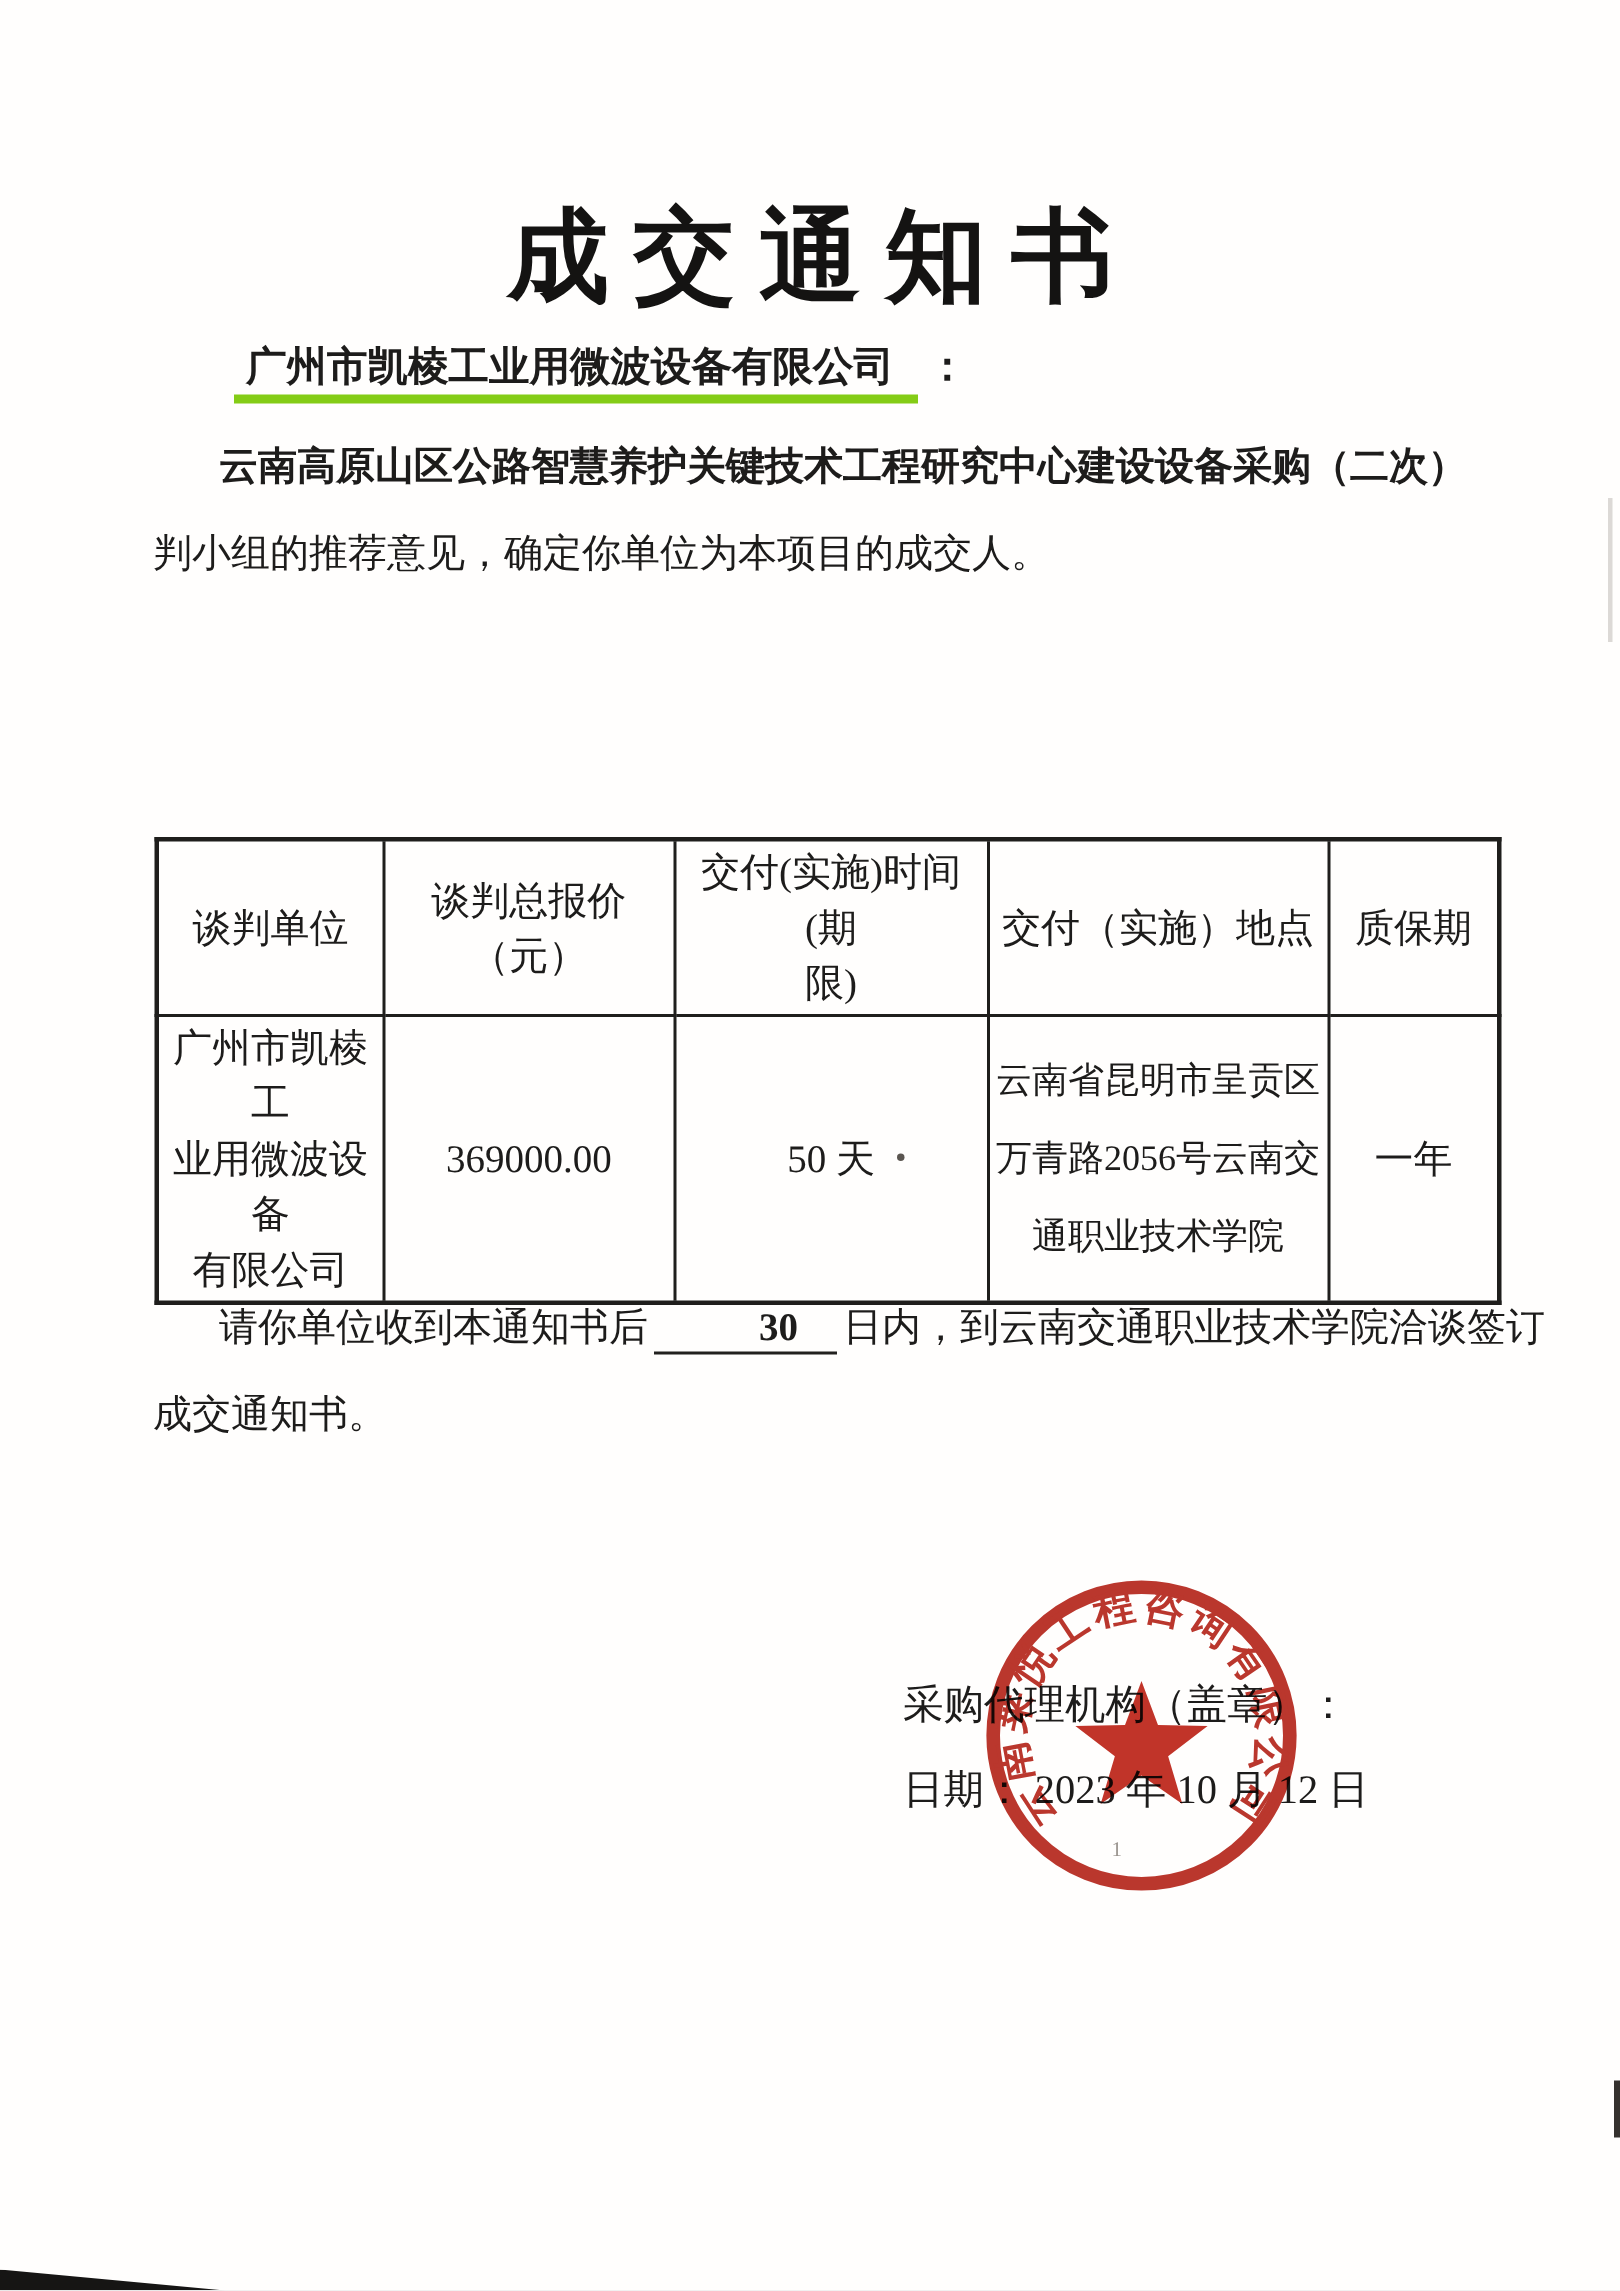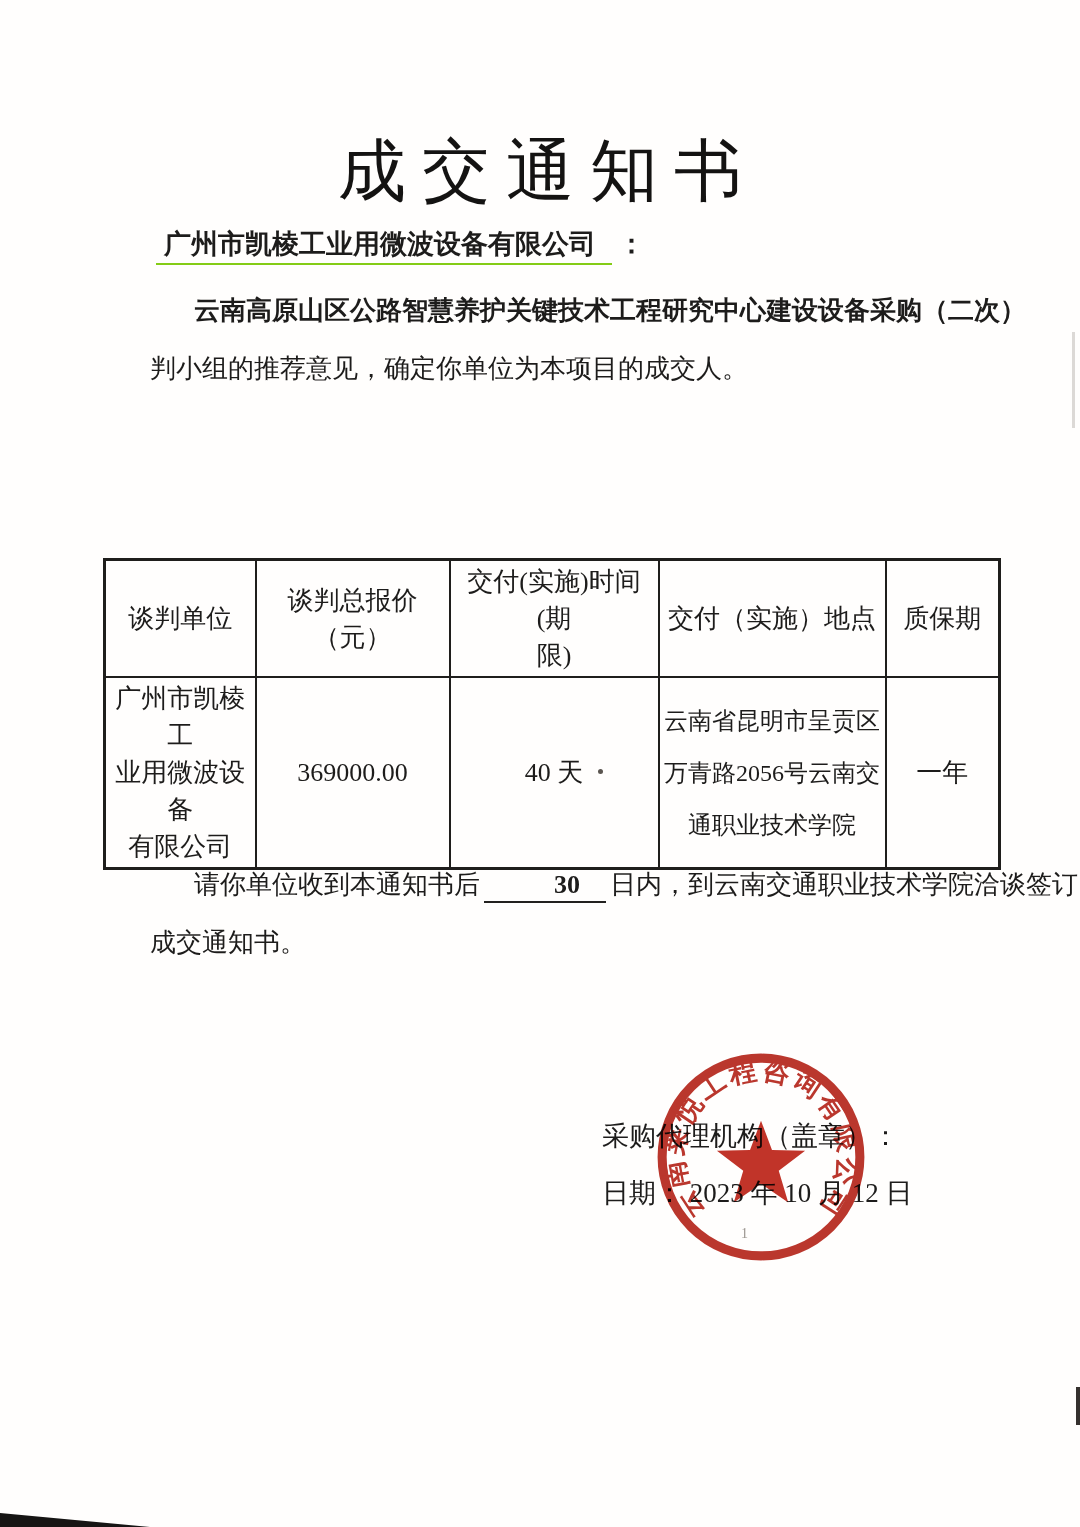--- a/index.html
+++ b/index.html
@@ -8,34 +8,34 @@
     width:1080px;height:1527px;
     margin:0 auto;
     background:#fffefd;
     overflow:hidden;
     font-family:"Liberation Serif","DejaVu Serif",serif;
     color:#1d1c1b;
   }
   .title{
     position:absolute;top:126px;left:0;width:100%;
     margin:0;text-align:center;
-    font-size:68px;font-weight:normal;
+    font-size:68px;font-weight:bold;
     letter-spacing:16px;padding-left:16px;box-sizing:border-box;
     color:#141312;
   }
   .addressee{
     position:absolute;top:226px;left:156px;
     font-size:27px;font-weight:bold;white-space:nowrap;
   }
-  .addr-name{border-bottom:2px solid #84cc16;padding:0 16px 4px 8px;margin-top:30px;}
+  .addr-name{border-bottom:6px solid #84cc16;padding:0 16px 4px 8px;margin-top:30px;}
   .addr-colon{padding-left:6px;}
   .para{position:absolute;left:102px;width:900px;font-size:26px;}
   .para1{top:282px;}
   .para2{top:856px;}
-  .pline{display:block;line-height:58px;white-space:nowrap;margin-left:48px;}
+  .pline{display:block;line-height:58px;white-space:nowrap;}
   .bold{font-weight:bold;}
   .indent{text-indent:44px;}
   .days-underline{
     display:inline-block;
     border-bottom:2px solid #22211f;
     padding:0 26px 0 26px;margin:0 4px;
     text-align:center;line-height:32px;font-weight:bold;
   }
   .doc-table{
     position:absolute;top:558px;left:103px;
@@ -118,21 +118,21 @@
         <th>交付（实施）地点</th>
         <th>质保期</th>
       </tr>
     </thead>
     <tbody>
       <tr>
         <td>广州市凯棱工
 业用微波设备
 有限公司</td>
         <td>369000.00</td>
-        <td>40 天</td>
+        <td>50 天</td>
         <td class="addr-cell">云南省昆明市呈贡区
 万青路2056号云南交
 通职业技术学院</td>
         <td>一年</td>
       </tr>
     </tbody>
   </table>
 
   <div class="para para2">
     <span class="pline indent"><span>请你单位收到本通知书后</span><span class="days-underline">30</span><span>日内，到云南交通职业技术学院洽谈签订</span></span>

